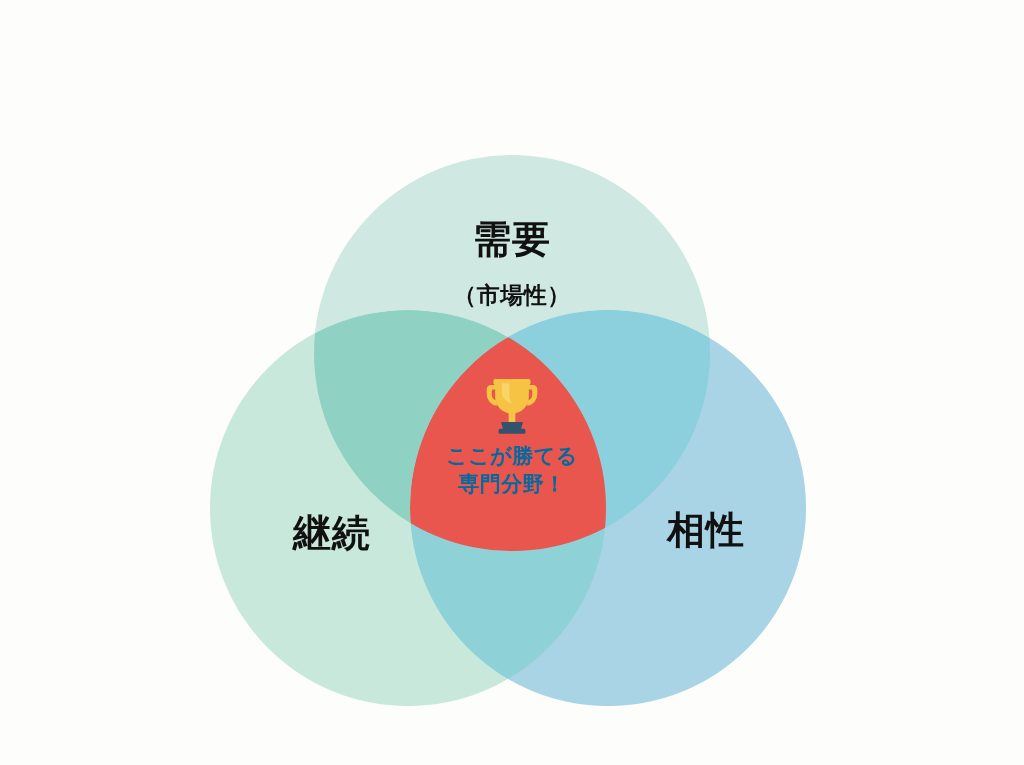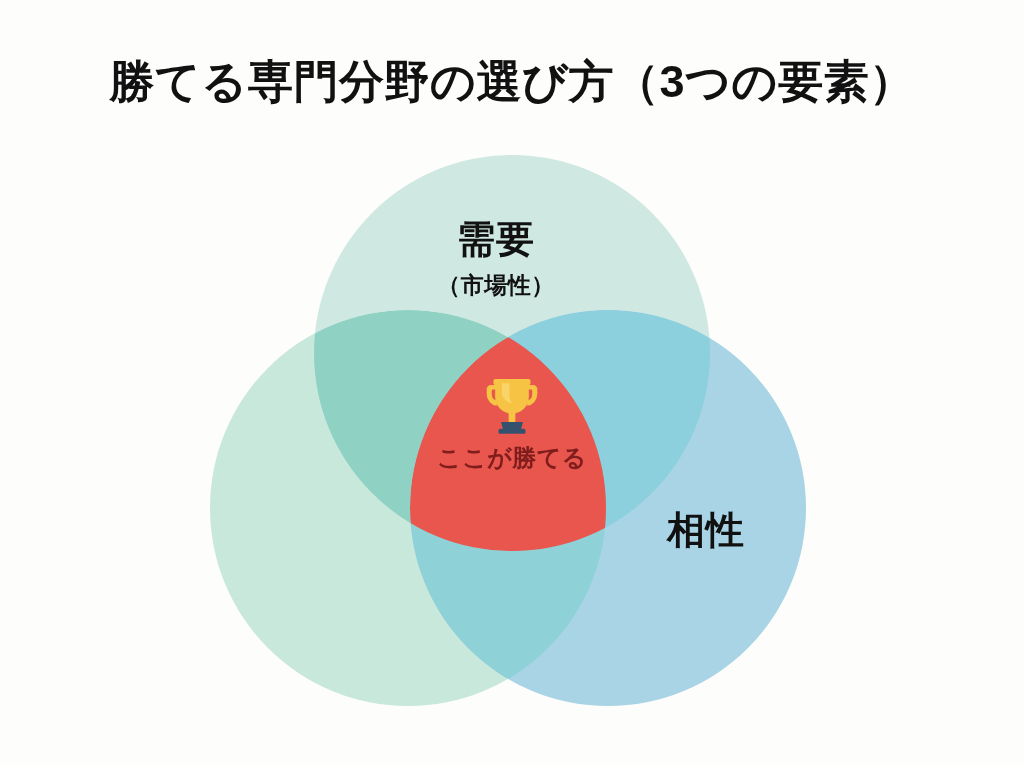--- a/index.html
+++ b/index.html
@@ -69,25 +69,25 @@
     line-height: 1.12;
     letter-spacing: 1px;
     display: block;
   }
   .venn-label .sub {
     font-size: 23px;
     font-weight: 700;
     line-height: 1.25;
     letter-spacing: 0.5px;
     display: block;
-    margin-top: 10px;
+    margin-top: 20px;
   }
 
   #label-demand {
-    left: 346px;
+    left: 362px;
     top: 218px;
     width: 300px;
     text-align: center;
   }
   #label-continuity {
     left: 182px;
     top: 512px;
     width: 300px;
   }
   #label-fit {
@@ -106,36 +106,35 @@
     text-align: center;
     pointer-events: none;
   }
   #trophy-icon {
     display: block;
     margin: 0 auto 6px auto;
     width: 54px;
     height: 60px;
   }
   #center-text {
-    color: #7f1d1d;
-    font-size: 24px;
+    color: #0369a1;
+    font-size: 21px;
     font-weight: 700;
     line-height: 1.32;
     letter-spacing: 0.5px;
   }
   #center-text .line {
     display: block;
   }
 </style>
 </head>
 <body>
 
 <div id="slide">
 
-  <div id="title">勝てる専門分野の選び方（3つの要素）</div>
 
   <div id="venn-stage">
 
     <svg id="venn-svg" viewBox="0 0 1024 765">
       <defs>
 
         <clipPath id="clip-top">
           <circle cx="512" cy="353" r="198"></circle>
         </clipPath>
         <clipPath id="clip-left">
@@ -174,20 +173,21 @@
         </g>
       </g>
     </svg>
 
     <div class="venn-label" id="label-demand">
       <span class="main">需要</span>
       <span class="sub">（市場性）</span>
     </div>
 
     <div class="venn-label" id="label-continuity">
+      <span class="main">継続</span>
     </div>
 
     <div class="venn-label" id="label-fit">
       <span class="main">相性</span>
     </div>
 
     <div id="center-callout">
       <svg id="trophy-icon" viewBox="0 0 64 70">
 
         <path d="M15 10 H7 a5 5 0 0 0 -5 5 v6 a14 14 0 0 0 12 13.8 v-6.2 a8 8 0 0 1 -6 -7.6 V17 a1.6 1.6 0 0 1 1.6 -1.6 H15 Z" fill="#f6c344"></path>
@@ -199,17 +199,18 @@
 
         <path d="M20 8 h9 v16 a10 10 0 0 0 3 7.4 a13 13 0 0 1 -12 -11.6 Z" fill="#fbd770" opacity="0.85"></path>
 
         <rect x="28" y="43" width="8" height="11" fill="#f6c344"></rect>
 
         <path d="M19 54 h26 l-2.5 9 h-21 Z" fill="#34516e"></path>
         <rect x="16" y="62" width="32" height="6" rx="2" fill="#34516e"></rect>
       </svg>
       <div id="center-text">
         <span class="line">ここが勝てる</span>
+        <span class="line">専門分野！</span>
       </div>
     </div>
 
   </div>
 </div>
 
 </body></html>

